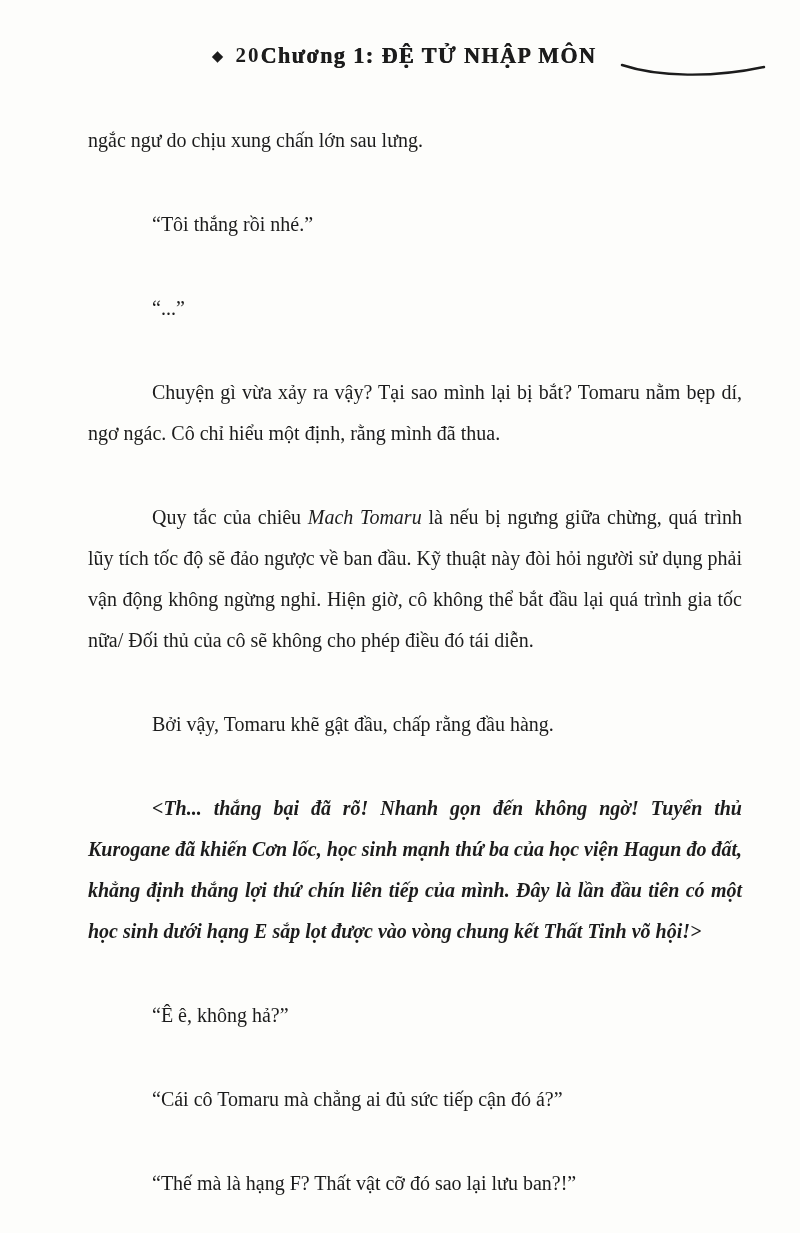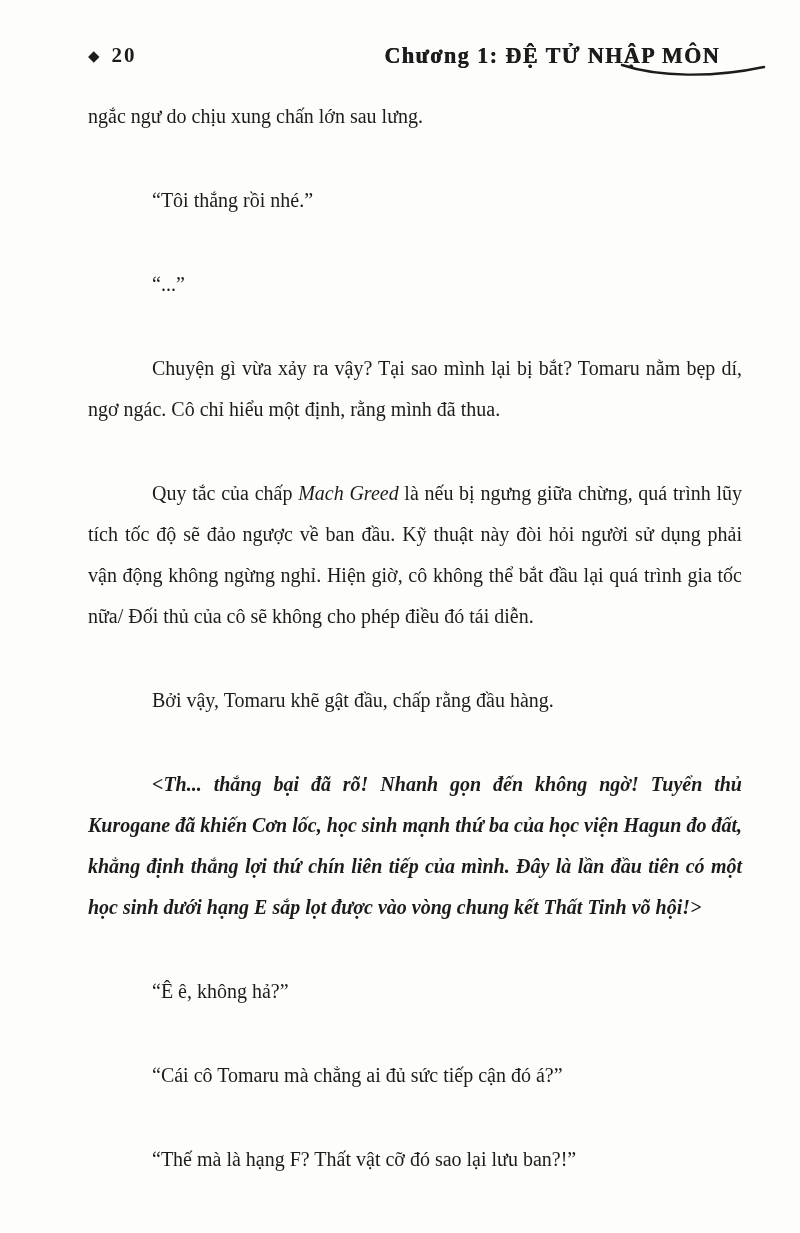--- a/index.html
+++ b/index.html
@@ -13,23 +13,23 @@
     height:1233px;
     margin:0 auto;
     background:#fdfdfb;
     color:#1c1c1c;
     box-sizing:border-box;
     padding:42px 58px 0 88px;
     overflow:hidden;
   }
   .running-header{
     display:flex;
-    justify-content:space-between;
+    justify-content:center;
     align-items:baseline;
-    margin-bottom:28px;
+    margin-bottom:52px;
     padding-right:22px;
   }
   .page-num{
     font-weight:bold;
     font-size:21px;
     letter-spacing:2px;
     white-space:nowrap;
   }
   .page-num .diamond{
     font-size:15px;
@@ -77,21 +77,21 @@
   <div class="body-text">
 
     <p class="noindent">ngắc ngư do chịu xung chấn lớn sau lưng.</p>
 
     <p class="indent dialogue">“Tôi thắng rồi nhé.”</p>
 
     <p class="indent dialogue">“...”</p>
 
     <p class="indent">Chuyện gì vừa xảy ra vậy? Tại sao mình lại bị bắt? Tomaru nằm bẹp dí, ngơ ngác. Cô chỉ hiểu một định, rằng mình đã thua.</p>
 
-    <p class="indent"><span>Quy tắc của chấp </span><span class="term">Mach Greed</span><span> là nếu bị ngưng giữa chừng, quá trình lũy tích tốc độ sẽ đảo ngược về ban đầu. Kỹ thuật này đòi hỏi người sử dụng phải vận động không ngừng nghỉ. Hiện giờ, cô không thể bắt đầu lại quá trình gia tốc nữa/ Đối thủ của cô sẽ không cho phép điều đó tái diễn.</span></p>
+    <p class="indent"><span>Quy tắc của chiêu </span><span class="term">Mach Tomaru</span><span> là nếu bị ngưng giữa chừng, quá trình lũy tích tốc độ sẽ đảo ngược về ban đầu. Kỹ thuật này đòi hỏi người sử dụng phải vận động không ngừng nghỉ. Hiện giờ, cô không thể bắt đầu lại quá trình gia tốc nữa/ Đối thủ của cô sẽ không cho phép điều đó tái diễn.</span></p>
 
     <p class="indent dialogue">Bởi vậy, Tomaru khẽ gật đầu, chấp rằng đầu hàng.</p>
 
     <p class="indent announce">&lt;Th... thắng bại đã rõ! Nhanh gọn đến không ngờ! Tuyển thủ Kurogane đã khiến Cơn lốc, học sinh mạnh thứ ba của học viện Hagun đo đất, khẳng định thắng lợi thứ chín liên tiếp của mình. Đây là lần đầu tiên có một học sinh dưới hạng E sắp lọt được vào vòng chung kết Thất Tinh võ hội!&gt;</p>
 
     <p class="indent dialogue">“Ê ê, không hả?”</p>
 
     <p class="indent dialogue">“Cái cô Tomaru mà chẳng ai đủ sức tiếp cận đó á?”</p>
 
     <p class="indent dialogue">“Thế mà là hạng F? Thất vật cỡ đó sao lại lưu ban?!”</p>

